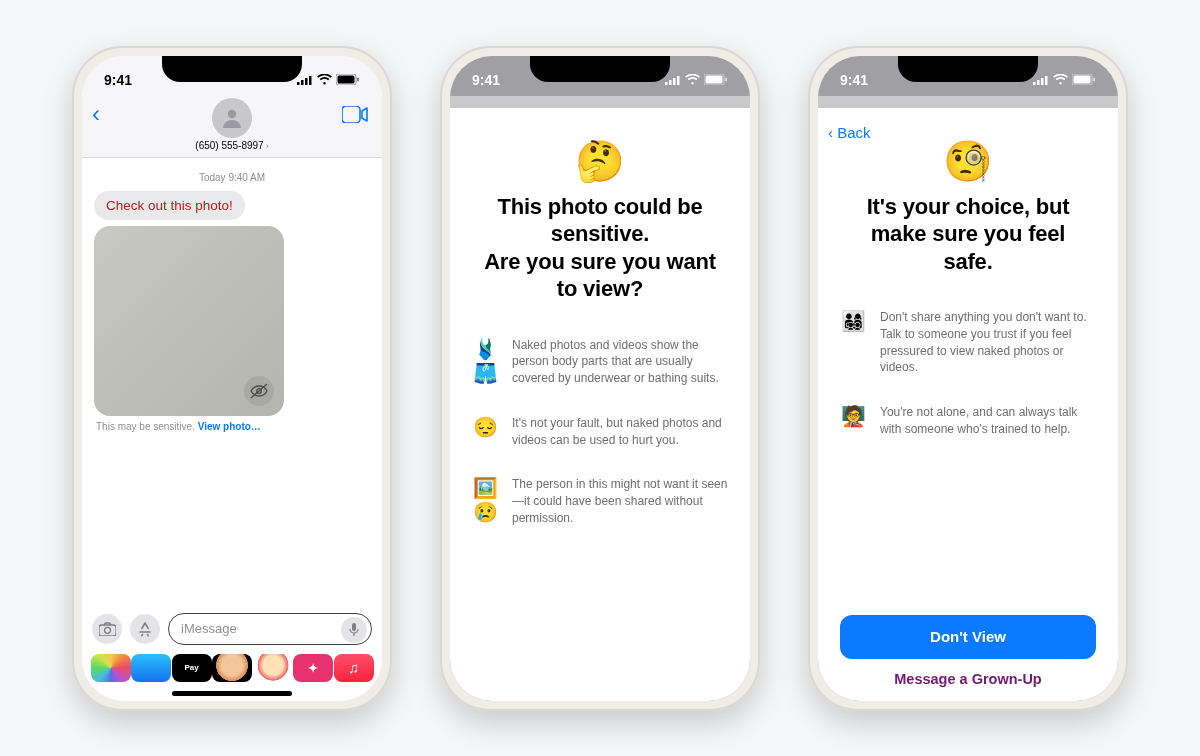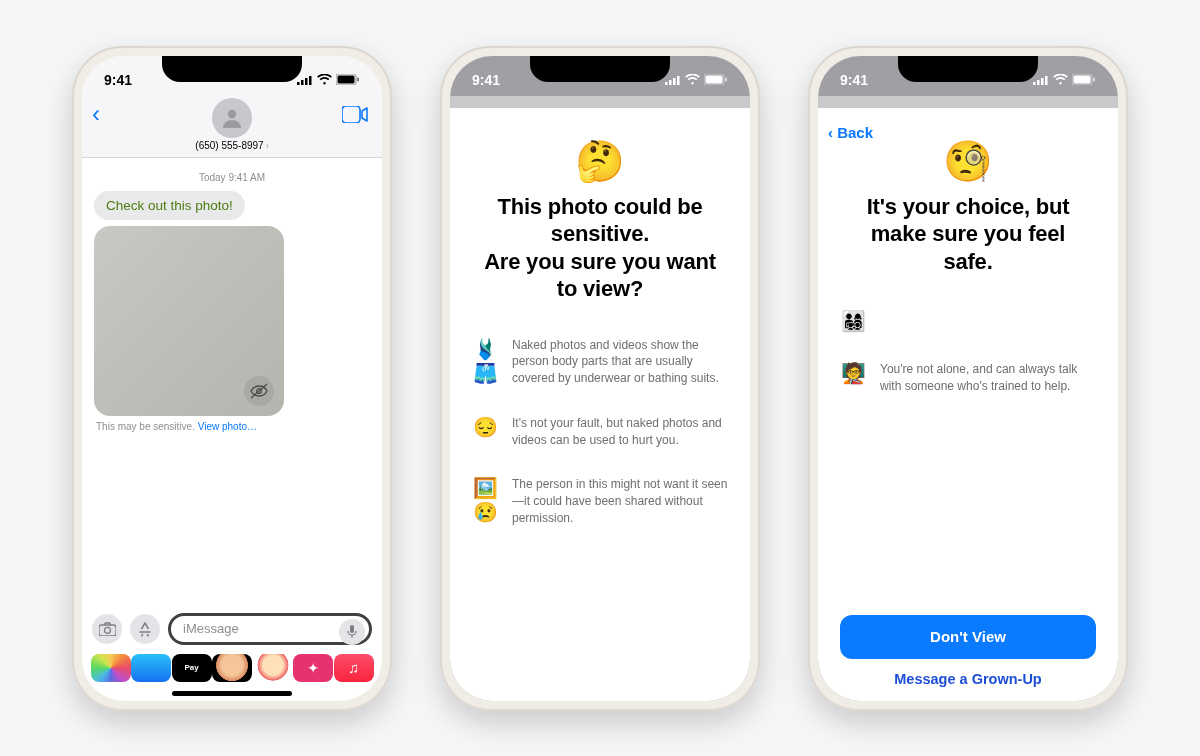--- a/index.html
+++ b/index.html
@@ -70,47 +70,47 @@
   .avatar {
     width:40px; height:40px; border-radius:50%;
     background:#c7c7cc; display:flex; align-items:center; justify-content:center;
   }
   .contact-name { font-size:10px; color:#000; margin-top:2px; }
   .contact-name .caret { color:#8e8e93; font-size:9px; margin-left:2px; }
   .msg-body { padding:8px 12px; flex:1; overflow:hidden; }
   .timestamp { text-align:center; font-size:10px; color:#8e8e93; margin:6px 0 8px; }
   .bubble {
     background:#e9e9eb; border-radius:16px; padding:7px 12px;
-    font-size:13.5px; color:#4d7c0f; display:inline-block; max-width:78%;
+    font-size:13.5px; color:#b91c1c; display:inline-block; max-width:78%;
   }
   .blurred-photo {
     margin-top:6px; width:190px; height:190px; border-radius:16px;
     background: linear-gradient(135deg,#c9c9c4 0%, #bfbfb9 45%, #b4b5af 100%);
     position:relative;
   }
   .eye-off {
     position:absolute; right:10px; bottom:10px;
     width:30px; height:30px; border-radius:50%;
     background:rgba(160,160,155,.6); display:flex; align-items:center; justify-content:center;
   }
   .sensitive-line { font-size:10px; color:#8e8e93; margin:5px 0 0 2px; }
-  .sensitive-line a { color:#0a7aff; text-decoration:none; font-weight:400;margin-top:36px; }
+  .sensitive-line a { color:#0a7aff; text-decoration:none; font-weight:700;margin-top:36px; }
   .helper-block { text-align:center; margin-top:26px; }
   .helper-block .line1 { font-size:10px; color:#8e8e93; padding:0 24px; line-height:1.35; }
   .helper-block .link { font-size:10.5px; color:#0a7aff; font-weight:600; margin-top:3px; }
   .input-row {
     position:absolute; left:0; right:0; bottom:50px;
     display:flex; align-items:center; gap:8px; padding:6px 10px;
   }
   .input-icon {
     width:30px; height:30px; border-radius:50%;
     background:#e4e4e8; display:flex; align-items:center; justify-content:center; color:#7d7d82;
   }
   .msg-input {
-    flex:1; height:32px; border:3px solid #404040; border-radius:16px;
+    flex:1; height:32px; border:1px solid #404040; border-radius:16px;
     padding:0 36px 0 12px; font-size:13px; color:#8e8e93; background:#fff;
     display:flex; align-items:center; position:relative;
   }
   .mic-btn {
     position:absolute; right:4px; top:3px; width:26px; height:26px; border-radius:50%;
     background:#e4e4e8; display:flex; align-items:center; justify-content:center; color:#7d7d82;
   }
   .app-strip {
     position:absolute; left:0; right:0; bottom:16px; height:34px;
     display:flex; align-items:center; justify-content:space-evenly; padding:0 8px;
@@ -125,40 +125,40 @@
   .sheet-top {
     height:12px; background:#c9c9cc;
   }
   .sheet {
     background:#fff; height:calc(100% - 12px); position:relative;
     display:flex; flex-direction:column; padding:0 22px;
   }
   .status-bar.dark { color:#fff; }
   .screen.safety .status-bar { position:absolute; top:0; left:0; right:0; z-index:3; }
   .back-link {
-    position:absolute; top:16px; left:10px; color:#0a7aff; font-size:15px;font-weight:bold;
+    position:absolute; top:16px; left:10px; color:#0a7aff; font-size:15px;
   }
   .emoji-hero { text-align:center; margin-top:30px; font-size:40px; }
   .sheet h1 {
     font-size:22px; font-weight:700; text-align:center; line-height:1.25;
     margin:8px 6px 20px 6px; letter-spacing:-.2px;
   }
   .info-row { display:flex; gap:12px; margin:14px 0; }
   .info-row .ico { width:28px; font-size:20px; text-align:center; flex:none; }
   .info-row .txt { font-size:12px; color:#6e6e73; line-height:1.4; }
   .btn-stack {
     position:absolute; left:22px; right:22px; bottom:26px;
     display:flex; flex-direction:column; gap:12px; align-items:center;
   }
   .btn-primary {
     width:100%; background:#0a7aff; color:#fff; border:none; border-radius:12px;
     height:44px; font-size:15px; font-weight:600;
   }
   .btn-link {
-    background:none; border:none; color:#1d4ed8; font-size:14.5px; font-weight:600;
+    background:none; border:none; color:#701a75; font-size:14.5px; font-weight:600;
   }
 </style>
 </head>
 <body>
 
 <div class="phone">
   <div class="screen msg">
     <div class="notch"></div>
     <div class="status-bar">
       <span>9:41</span>
@@ -195,21 +195,21 @@
       </span>
       <div class="avatar">
         <svg width="24" height="24" viewBox="0 0 24 24">
             <circle cx="12" cy="8" r="4.2" fill="#9a9aa0"></circle>
             <path d="M3 22 a9 8 0 0 1 18 0 z" fill="#9a9aa0"></path>
           </svg>
       </div>
       <div class="contact-name"><span>(650) 555-8997</span><span class="caret">›</span></div>
     </div>
     <div class="msg-body">
-      <div class="timestamp">Today 9:41 AM</div>
+      <div class="timestamp">Today 9:40 AM</div>
       <div class="bubble">Check out this photo!</div>
       <div class="blurred-photo">
         <span class="eye-off">
           <svg width="20" height="16" viewBox="0 0 20 16">
               <path d="M10 3 c4 0 7 3 8 5 c-1 2-4 5-8 5 s-7-3-8-5 c1-2 4-5 8-5 z" fill="none" stroke="#4a4a48" stroke-width="1.3"></path>
               <circle cx="10" cy="8" r="2.3" fill="none" stroke="#4a4a48" stroke-width="1.3"></circle>
               <line x1="2" y1="15" x2="18" y2="1" stroke="#4a4a48" stroke-width="1.3"></line>
             </svg>
         </span>
       </div>
@@ -336,20 +336,21 @@
       </span>
     </div>
     <div style="height:40px"></div>
     <div class="sheet-top"></div>
     <div class="sheet">
       <span class="back-link">‹ <span>Back</span></span>
       <div class="emoji-hero">🧐</div>
       <h1>It's your choice, but make sure you feel safe.</h1>
       <div class="info-row">
         <div class="ico">👨‍👩‍👧‍👦</div>
+        <div class="txt">Don't share anything you don't want to. Talk to someone you trust if you feel pressured to view naked photos or videos.</div>
       </div>
       <div class="info-row">
         <div class="ico">🧑‍🏫</div>
         <div class="txt">You're not alone, and can always talk with someone who's trained to help.</div>
       </div>
       <div class="btn-stack">
         <button class="btn-primary">Don't View</button>
         <button class="btn-link">Message a Grown-Up</button>
         <button class="btn-link">View</button>
       </div>

